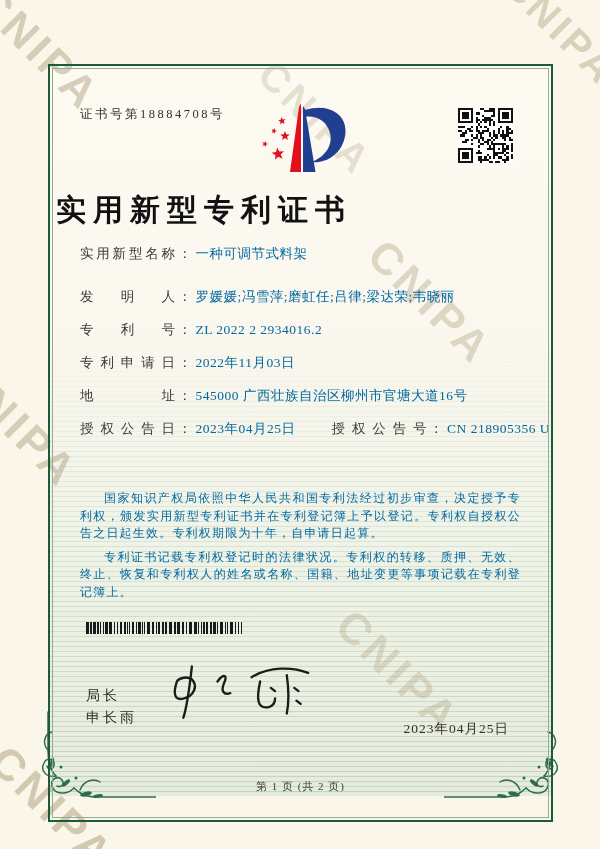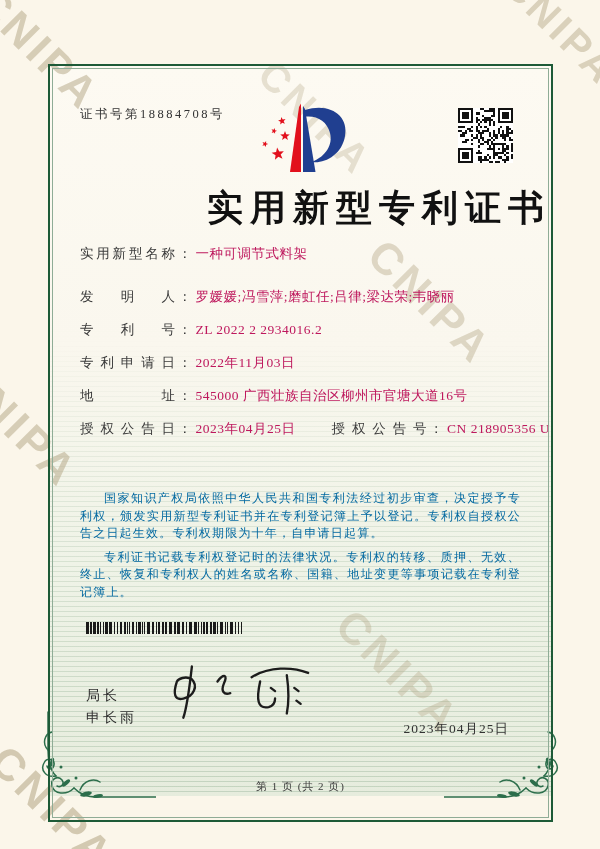--- a/index.html
+++ b/index.html
@@ -29,33 +29,33 @@
   
   .frame{position:absolute;left:48px;top:64px;width:505px;height:758px;
     border:2px solid #1d5a37;box-sizing:border-box;}
   .frame::after{content:"";position:absolute;inset:2px;border:1px solid #8fac96;pointer-events:none;}
 
   .cert-no{position:absolute;left:30px;top:40px;font-size:12.5px;color:#333;letter-spacing:2.5px;}
 
   .logo{position:absolute;left:202px;top:32px;width:110px;height:82px;}
   .qr{position:absolute;left:408px;top:42px;width:55px;height:55px;background:#fff;}
 
-  .title{position:absolute;left:0;top:118px;width:100%;margin:0;text-align:right;
-    font-size:36px;font-weight:700;color:#111;letter-spacing:7px;}
+  .title{position:absolute;left:0;top:118px;width:100%;margin:6px;text-align:left;
+    font-size:30px;font-weight:700;color:#111;letter-spacing:7px;}
 
   .fields{position:absolute;left:0;top:178px;width:100%;padding:0 30px;box-sizing:border-box;
     font-size:13.5px;color:#3b3b3b;}
   .field-row{height:19px;line-height:19px;margin-bottom:14px;white-space:nowrap;}
   .field-row.gap-after{margin-bottom:24px;}
   .pair{display:inline-block;}
   .pair + .pair{margin-left:36px;}
   .field-label{display:inline-block;width:96px;text-align:justify;text-align-last:justify;
     vertical-align:top;letter-spacing:1px;}
   .field-colon{display:inline-block;margin:0 4px 0 2px;}
-  .field-value{letter-spacing:.5px;color:#be185d;font-family:Liberation Serif, serif;}
+  .field-value{letter-spacing:.5px;color:#0369a1;font-family:Liberation Serif, serif;}
 
   .paras{position:absolute;left:0;top:424px;width:100%;padding:0 30px;box-sizing:border-box;}
   .paras p{margin:0 0 6px 0;font-size:12px;line-height:17.5px;color:#0369a1;
     text-indent:2em;letter-spacing:1.2px;text-align:justify;}
 
   .barcode{position:absolute;left:36px;top:556px;width:158px;height:12px;}
 
   .sig-block{position:absolute;left:36px;top:619px;font-size:14px;color:#2e2e2e;letter-spacing:3px;}
   .sig-block div{line-height:22px;}
   .signature{position:absolute;left:112px;top:592px;width:160px;height:64px;}

